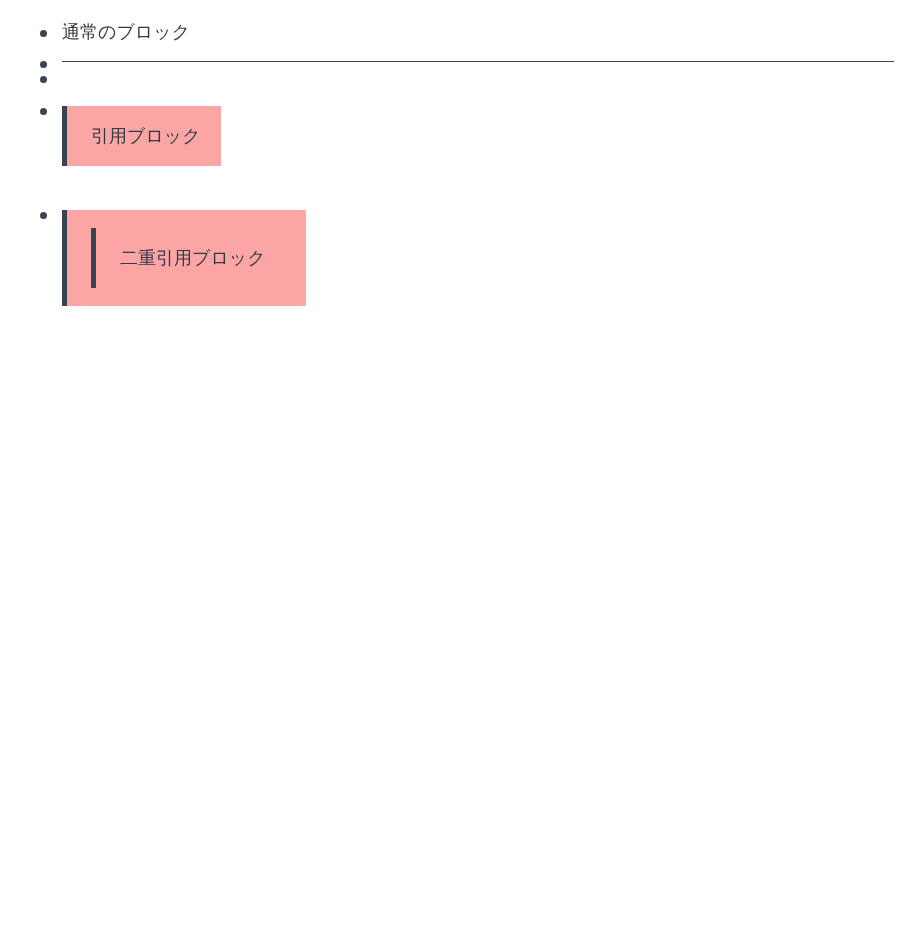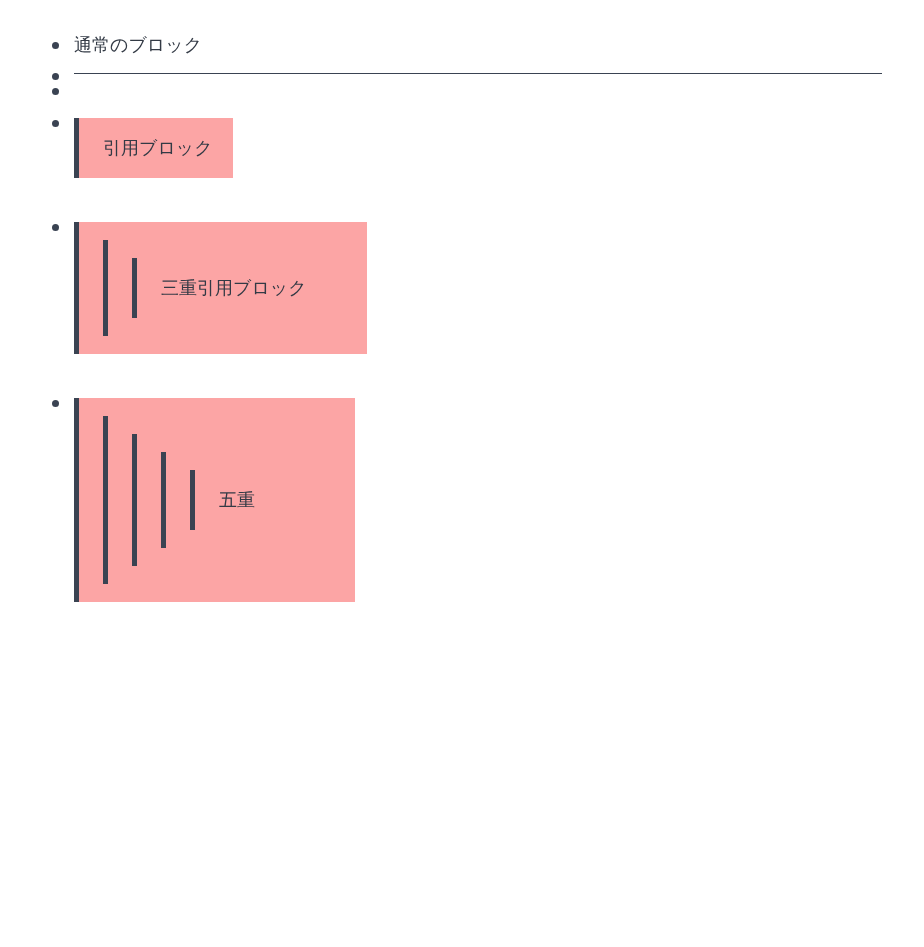--- a/index.html
+++ b/index.html
@@ -8,22 +8,23 @@
   body {
     margin: 0;
     padding: 20px 30px;
     font-family: -apple-system, BlinkMacSystemFont, "Hiragino Sans", "Hiragino Kaku Gothic ProN", Meiryo, sans-serif;
     background: #ffffff;
     color: #333a45;
     width: 924px;
   }
   ul.main-list {
     list-style: none;
-    margin: 12px;
+    margin: 0;
     padding: 0;
+    font-family: Liberation Mono, monospace;
   }
   ul.main-list > li {
     position: relative;
     padding-left: 32px;
     margin-bottom: 14px;
   }
   ul.main-list > li::before {
     content: "";
     position: absolute;
     left: 10px;
@@ -90,38 +91,23 @@
   </li>
 
   <li class="li-empty"></li>
 
   <li class="li-bq">
     <blockquote>
       <span class="bq-text">引用ブロック</span>
     </blockquote>
   </li>
 
-
   <li class="li-bq">
     <blockquote>
       <blockquote>
-        <blockquote>
-          <span class="bq-text">三重引用ブロック</span>
-        </blockquote>
+        <span class="bq-text">二重引用ブロック</span>
       </blockquote>
     </blockquote>
   </li>
 
-  <li class="li-bq">
-    <blockquote>
-      <blockquote>
-        <blockquote>
-          <blockquote>
-            <blockquote>
-              <span class="bq-text">五重</span>
-            </blockquote>
-          </blockquote>
-        </blockquote>
-      </blockquote>
-    </blockquote>
-  </li>
+
 
 </ul>
 
 </body></html>

